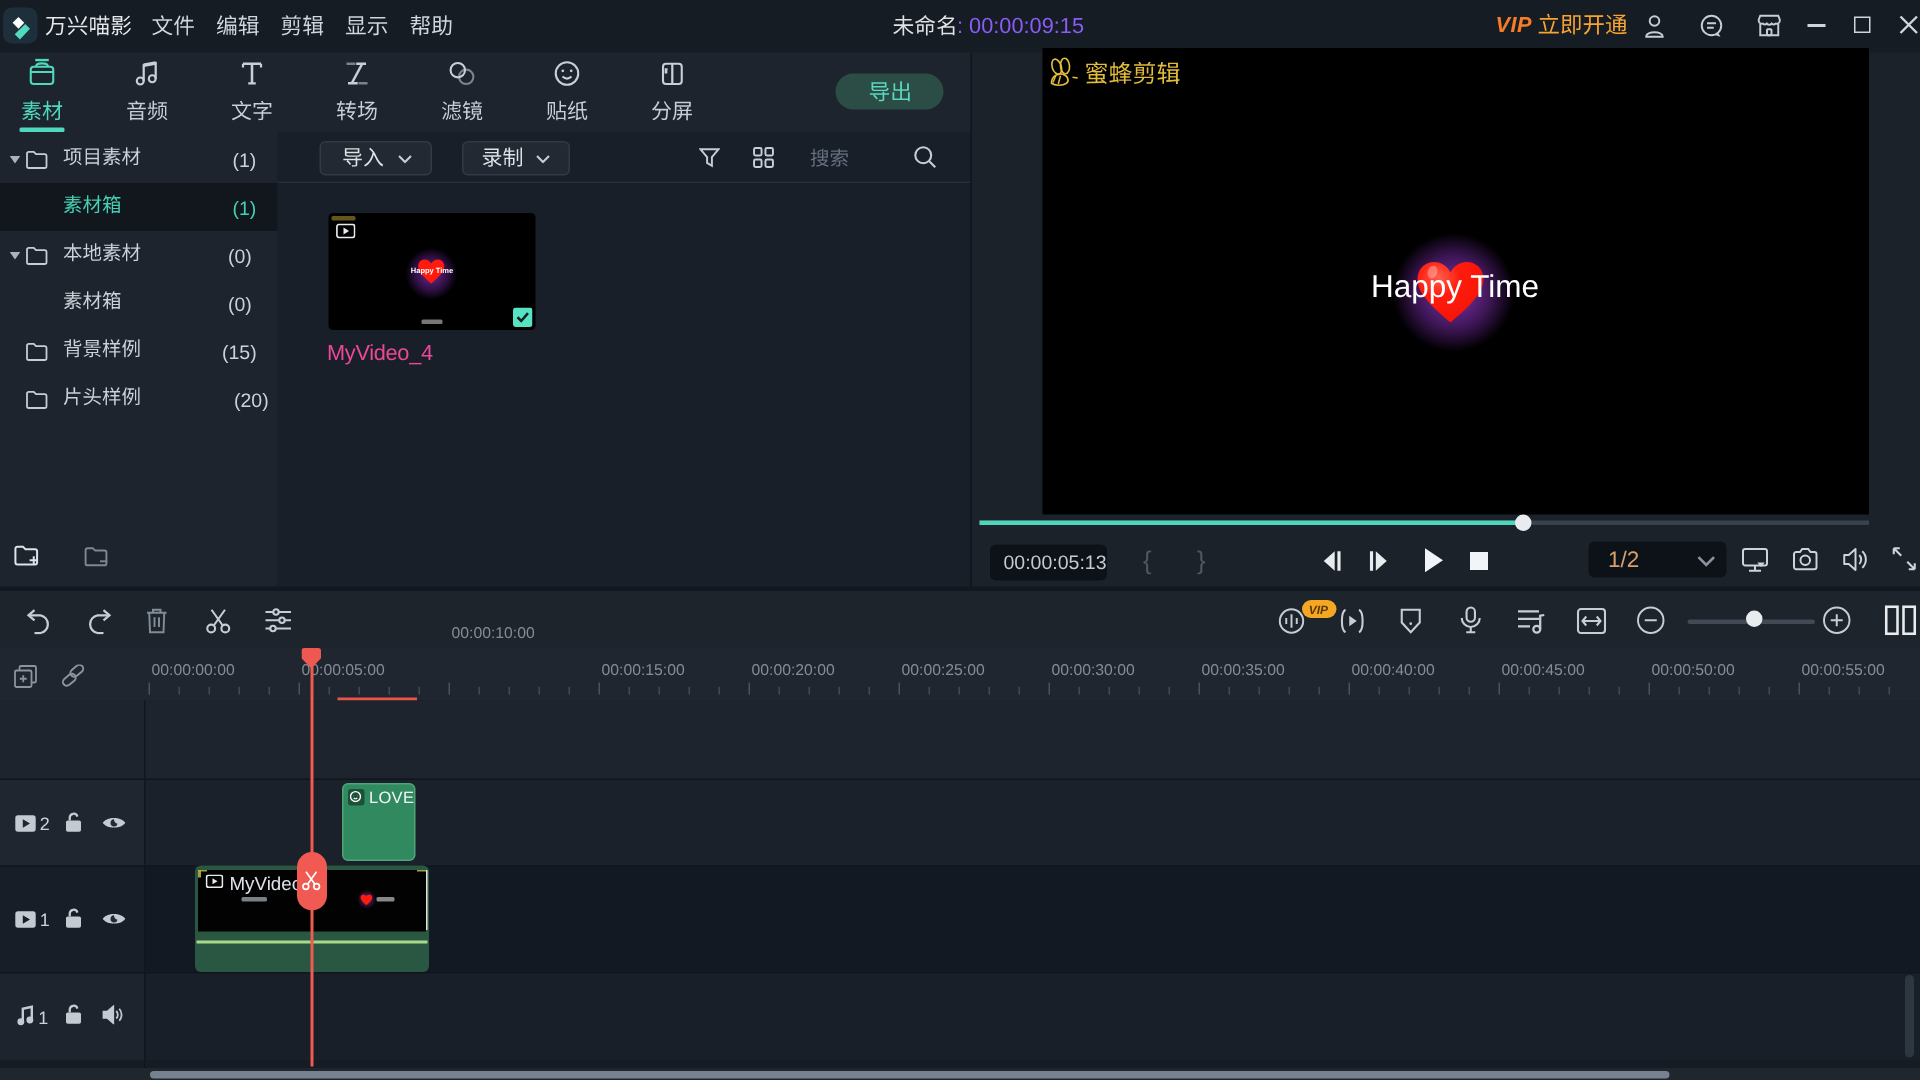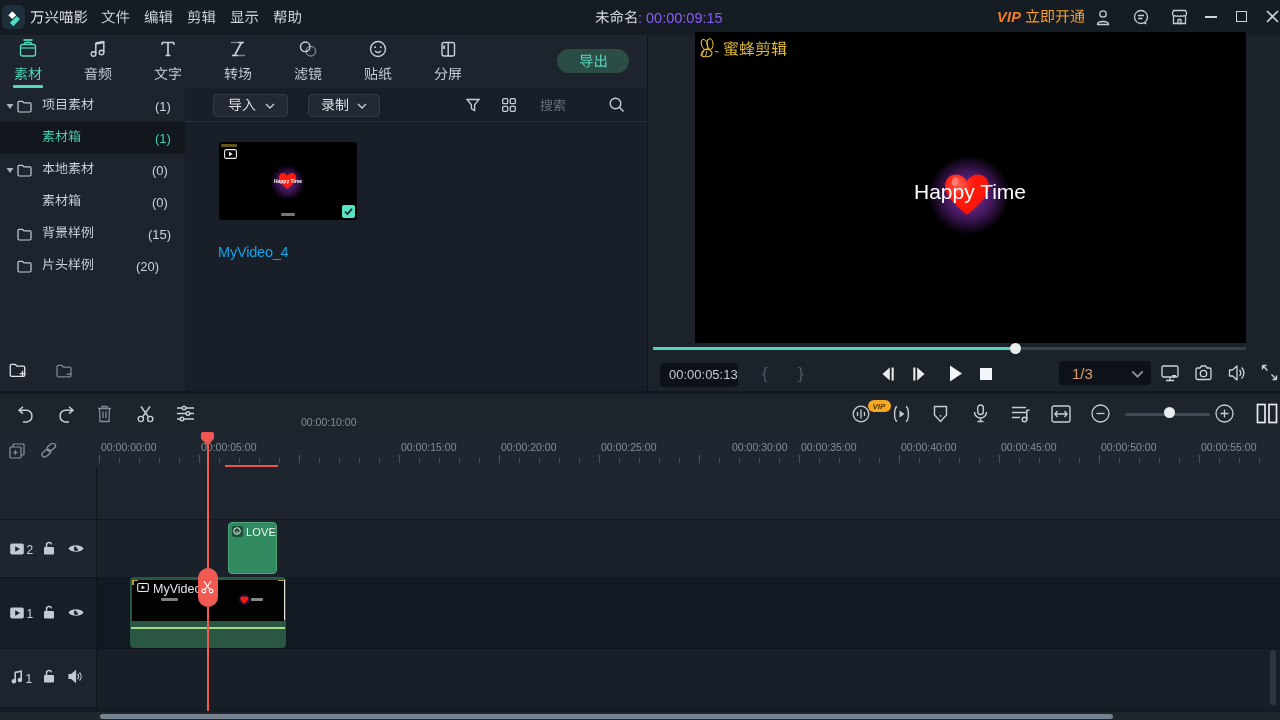--- a/index.html
+++ b/index.html
@@ -159,21 +159,21 @@
 <svg style="position:absolute;left:42px;top:226px;overflow:visible" width="52" height="14">
       <path fill="#ccd2d9" transform="translate(0,11.1)" d="M9.6 -4.9V-3.8H3.5V-4.9ZM2.6 -5.7V1H3.5V-1.2H9.6V-0.1C9.6 0.1 9.5 0.2 9.3 0.2C9.1 0.2 8.3 0.2 7.5 0.2C7.7 0.4 7.8 0.8 7.9 1.1C8.9 1.1 9.6 1 10 0.9C10.4 0.8 10.5 0.5 10.5 -0V-5.7ZM3.5 -3.1H9.6V-1.9H3.5ZM4.3 -10.9V-9.8H1V-9H4.3V-7.8C2.9 -7.6 1.6 -7.4 0.7 -7.3L0.9 -6.4L4.3 -7.1V-6.1H5.3V-10.9ZM7.1 -10.9V-7.5C7.1 -6.5 7.5 -6.2 8.7 -6.2C9 -6.2 10.6 -6.2 10.9 -6.2C11.9 -6.2 12.2 -6.6 12.3 -7.8C12 -7.9 11.6 -8 11.4 -8.2C11.4 -7.2 11.3 -7.1 10.8 -7.1C10.5 -7.1 9.1 -7.1 8.8 -7.1C8.2 -7.1 8.1 -7.1 8.1 -7.5V-8.5C9.4 -8.8 10.8 -9.2 11.8 -9.6L11.1 -10.3C10.4 -10 9.2 -9.6 8.1 -9.3V-10.9Z M16.1 -8.3H22.8V-7.5H16.1ZM16.1 -9.8H22.8V-9H16.1ZM16.4 -3.8H22.6V-2.5H16.4ZM21.1 -0.9C22.3 -0.4 23.8 0.3 24.5 0.9L25.2 0.2C24.4 -0.3 22.9 -1 21.7 -1.4ZM16.8 -1.5C16 -0.9 14.7 -0.3 13.6 0.1C13.8 0.3 14.1 0.6 14.3 0.8C15.4 0.4 16.8 -0.4 17.7 -1.1ZM18.6 -6.6C18.8 -6.4 18.9 -6.2 19 -6H13.7V-5.2H25.2V-6H20.1C19.9 -6.3 19.7 -6.6 19.5 -6.8H23.8V-10.5H15.2V-6.8H19.3ZM15.5 -4.5V-1.8H19V0.1C19 0.2 19 0.3 18.8 0.3C18.6 0.3 18 0.3 17.3 0.3C17.4 0.5 17.6 0.8 17.6 1C18.5 1 19.1 1 19.5 0.9C19.9 0.8 20 0.6 20 0.1V-1.8H23.5V-4.5Z M31.7 -10.5C32.2 -9.9 32.6 -9 32.8 -8.4L33.7 -8.8C33.5 -9.4 33 -10.2 32.6 -10.9ZM36.7 -11C36.4 -10.2 35.9 -9.2 35.5 -8.4H31.2V-7.5H34.1V-5.7H31.6V-4.8H34.1V-3H30.7V-2.1H34.1V1H35.1V-2.1H38.3V-3H35.1V-4.8H37.6V-5.7H35.1V-7.5H38.1V-8.4H36.5C36.9 -9.1 37.3 -9.9 37.7 -10.6ZM28.4 -10.9V-8.4H26.7V-7.5H28.4C28 -5.7 27.2 -3.7 26.4 -2.6C26.6 -2.3 26.8 -1.9 26.9 -1.6C27.5 -2.4 28 -3.7 28.4 -5V1H29.3V-5.7C29.7 -5.1 30.1 -4.3 30.2 -3.9L30.8 -4.6C30.6 -5 29.7 -6.5 29.3 -6.9V-7.5H30.7V-8.4H29.3V-10.9Z M48 -9.4V-2.1H48.8V-9.4ZM50.1 -10.9V-0.3C50.1 -0.1 50 -0 49.8 0C49.6 0 48.9 0 48.1 -0C48.3 0.3 48.4 0.7 48.5 0.9C49.4 0.9 50.1 0.9 50.5 0.8C50.9 0.6 51 0.3 51 -0.3V-10.9ZM43.7 -3.8C44.1 -3.4 44.7 -3 45 -2.6C44.4 -1.3 43.6 -0.3 42.7 0.3C42.9 0.5 43.2 0.8 43.3 1.1C45.3 -0.3 46.7 -3.1 47.1 -7.2L46.6 -7.3L46.4 -7.3H44.7C44.9 -8 45.1 -8.6 45.2 -9.3H47.4V-10.2H42.9V-9.3H44.2C43.8 -7.2 43.2 -5.3 42.2 -4C42.5 -3.8 42.8 -3.5 43 -3.4C43.6 -4.2 44.1 -5.2 44.4 -6.4H46.1C46 -5.3 45.7 -4.4 45.4 -3.5C45 -3.8 44.6 -4.2 44.2 -4.4ZM41.8 -10.9C41.2 -9 40.4 -7.1 39.4 -5.9C39.6 -5.6 39.8 -5.1 39.9 -4.9C40.2 -5.3 40.6 -5.8 40.8 -6.3V1H41.8V-8.1C42.1 -9 42.4 -9.8 42.6 -10.7Z"></path>
     </svg>
 <div class="ab" style="left:148px;top:227px;font-size:13px;color:#ccd2d9">(15)</div>
 <svg class="ab" style="left:17px;top:260px" width="15" height="13" viewBox="0 0 15 13" fill="none" stroke="#c6cdd5" stroke-width="1.2">
       <path d="M1 2.5 A1.2 1.2 0 0 1 2.2 1.3 H5.5 L7 2.8 H12.8 A1.2 1.2 0 0 1 14 4 V10.8 A1.2 1.2 0 0 1 12.8 12 H2.2 A1.2 1.2 0 0 1 1 10.8 Z"></path>
     </svg>
 <svg style="position:absolute;left:42px;top:258px;overflow:visible" width="52" height="14">
       <path fill="#ccd2d9" transform="translate(0,11.1)" d="M2.3 -10.6V-6.3C2.3 -4 2.2 -1.5 0.5 0.3C0.7 0.5 1.1 0.8 1.3 1.1C2.5 -0.2 3 -1.8 3.2 -3.5H8.7V1H9.7V-4.5H3.3C3.3 -5.1 3.4 -5.7 3.4 -6.3V-6.6H11.7V-7.6H8.1V-10.9H7V-7.6H3.4V-10.6Z M20 -2.1C21.7 -1.3 23.6 -0.1 24.6 0.9L25.3 0.1C24.2 -0.8 22.3 -2 20.5 -2.8ZM15.5 -9.6C16.5 -9.2 17.8 -8.6 18.5 -8L19 -8.8C18.4 -9.3 17.1 -10 16 -10.3ZM14.3 -7.3C15.4 -6.9 16.7 -6.1 17.3 -5.6L17.9 -6.4C17.3 -6.9 16 -7.6 14.9 -8ZM13.7 -5V-4H19.3C18.6 -2.1 17.1 -0.6 13.7 0.2C13.9 0.4 14.2 0.8 14.3 1C18 0.1 19.6 -1.7 20.3 -4H25.3V-5H20.5C20.9 -6.6 20.9 -8.6 20.9 -10.8H19.9C19.9 -8.5 19.9 -6.6 19.5 -5Z M31.7 -10.5C32.2 -9.9 32.6 -9 32.8 -8.4L33.7 -8.8C33.5 -9.4 33 -10.2 32.6 -10.9ZM36.7 -11C36.4 -10.2 35.9 -9.2 35.5 -8.4H31.2V-7.5H34.1V-5.7H31.6V-4.8H34.1V-3H30.7V-2.1H34.1V1H35.1V-2.1H38.3V-3H35.1V-4.8H37.6V-5.7H35.1V-7.5H38.1V-8.4H36.5C36.9 -9.1 37.3 -9.9 37.7 -10.6ZM28.4 -10.9V-8.4H26.7V-7.5H28.4C28 -5.7 27.2 -3.7 26.4 -2.6C26.6 -2.3 26.8 -1.9 26.9 -1.6C27.5 -2.4 28 -3.7 28.4 -5V1H29.3V-5.7C29.7 -5.1 30.1 -4.3 30.2 -3.9L30.8 -4.6C30.6 -5 29.7 -6.5 29.3 -6.9V-7.5H30.7V-8.4H29.3V-10.9Z M48 -9.4V-2.1H48.8V-9.4ZM50.1 -10.9V-0.3C50.1 -0.1 50 -0 49.8 0C49.6 0 48.9 0 48.1 -0C48.3 0.3 48.4 0.7 48.5 0.9C49.4 0.9 50.1 0.9 50.5 0.8C50.9 0.6 51 0.3 51 -0.3V-10.9ZM43.7 -3.8C44.1 -3.4 44.7 -3 45 -2.6C44.4 -1.3 43.6 -0.3 42.7 0.3C42.9 0.5 43.2 0.8 43.3 1.1C45.3 -0.3 46.7 -3.1 47.1 -7.2L46.6 -7.3L46.4 -7.3H44.7C44.9 -8 45.1 -8.6 45.2 -9.3H47.4V-10.2H42.9V-9.3H44.2C43.8 -7.2 43.2 -5.3 42.2 -4C42.5 -3.8 42.8 -3.5 43 -3.4C43.6 -4.2 44.1 -5.2 44.4 -6.4H46.1C46 -5.3 45.7 -4.4 45.4 -3.5C45 -3.8 44.6 -4.2 44.2 -4.4ZM41.8 -10.9C41.2 -9 40.4 -7.1 39.4 -5.9C39.6 -5.6 39.8 -5.1 39.9 -4.9C40.2 -5.3 40.6 -5.8 40.8 -6.3V1H41.8V-8.1C42.1 -9 42.4 -9.8 42.6 -10.7Z"></path>
     </svg>
-<div class="ab" style="left:136px;top:259px;font-size:13px;color:#ccd2d9">(20)</div>
+<div class="ab" style="left:156px;top:259px;font-size:13px;color:#ccd2d9">(20)</div>
 <svg class="ab" style="left:9px;top:363px" width="17" height="15" viewBox="0 0 15 13.5" fill="none" stroke="#dfe3e8" stroke-width="1.2">
       <path d="M1 2.5 A1.2 1.2 0 0 1 2.2 1.3 H5.5 L7 2.8 H12.8 A1.2 1.2 0 0 1 14 4 V10.8 A1.2 1.2 0 0 1 12.8 12 H2.2 A1.2 1.2 0 0 1 1 10.8 Z"></path>
       <path d="M9.5 9.5 H14.5 M12 7 V12" stroke="#dfe3e8"></path>
     </svg>
 <svg class="ab" style="left:56px;top:364px" width="16" height="14" viewBox="0 0 15 13" fill="none" stroke="#7e8894" stroke-width="1.2">
       <path d="M1 2.5 A1.2 1.2 0 0 1 2.2 1.3 H5.5 L7 2.8 H12.8 A1.2 1.2 0 0 1 14 4 V10.8 A1.2 1.2 0 0 1 12.8 12 H2.2 A1.2 1.2 0 0 1 1 10.8 Z"></path>
       <path d="M10 9.5 H14.5" stroke="#7e8894"></path>
     </svg>
 <svg class="ab" style="left:185px;top:229px" width="7" height="20" viewBox="0 0 7 20">
       <polygon points="6,4 6,16 1,10" fill="#56606c"></polygon>
@@ -219,21 +219,21 @@
 <div class="ab" style="left:270px;top:165px;width:35px;height:35px;background:radial-gradient(ellipse at center,rgba(145,58,195,0.75) 0%,rgba(115,38,165,0.4) 45%,rgba(80,20,120,0) 70%)"></div>
 <svg class="ab" style="left:277.5px;top:172px" width="19" height="18" viewBox="0 0 24 22">
       <path d="M12 21 C5 15 1 11 1 6.5 C1 3 3.6 0.8 6.5 0.8 C9 0.8 11 2.3 12 4.3 C13 2.3 15 0.8 17.5 0.8 C20.4 0.8 23 3 23 6.5 C23 11 19 15 12 21 Z" fill="#ff1a0d"></path>
     </svg>
 <div class="ab" style="left:272px;top:178px;width:32px;font-size:5px;color:#fff;text-align:center;font-weight:bold">Happy Time</div>
 <div class="ab" style="left:281px;top:213px;width:14px;height:3px;background:#777;border-radius:1px"></div>
 <svg class="ab" style="left:342px;top:205px" width="13" height="13" viewBox="0 0 13 13">
 <rect x="0" y="0" width="13" height="13" rx="2" fill="#57e2c3"></rect>
 <path d="M3 6.5 L5.5 9 L10 3.8" stroke="#10241f" stroke-width="1.7" fill="none"></path>
     </svg>
-<div class="ab" style="left:218px;top:244px;font-size:14.5px;color:#0ea5e9;letter-spacing:-0.2px">MyVideo_4</div>
+<div class="ab" style="left:218px;top:228px;font-size:14.5px;color:#ec4899;letter-spacing:-0.2px">MyVideo_4</div>
 <div class="ab" style="left:648px;top:35px;width:632px;height:359px;background:#1b222a"></div>
 <div class="ab" style="left:647px;top:35px;width:1px;height:359px;background:#10151b"></div>
 <div class="ab" style="left:695px;top:32px;width:551px;height:311px;background:#000"></div>
 <svg class="ab" style="left:697px;top:38px" width="24" height="20" viewBox="0 0 24 20" fill="none" stroke="#e3bd3a" stroke-width="1.1">
 <ellipse cx="7.5" cy="6.5" rx="3" ry="5.2" transform="rotate(-18 7.5 6.5)"></ellipse>
 <ellipse cx="13" cy="6" rx="3" ry="5.2" transform="rotate(-5 13 6)"></ellipse>
 <path d="M4 17.5 C4 13 8 10.5 11.5 11.5 C15 12.5 16 16 14 17.5 C11 19.5 6 19 4 17.5 Z"></path>
 <path d="M7 12 L5 17 M10 12.5 L8.5 18 M18 13.5 L21.5 14" stroke-width="1"></path>
     </svg>
 <svg style="position:absolute;left:723px;top:41px;overflow:visible" width="64" height="17">
@@ -265,21 +265,21 @@
     </svg>
 <svg class="ab" style="left:912px;top:365px" width="16" height="18" viewBox="0 0 16 18">
 <polygon points="5.2,2.5 12.5,9 5.2,15.5" fill="#e8ecef"></polygon>
       <rect x="1.3" y="2.5" width="2.1" height="13" fill="#e8ecef"></rect>
     </svg>
 <svg class="ab" style="left:948px;top:364px" width="15" height="19" viewBox="0 0 15 19">
 <polygon points="2,1.5 14,9.5 2,17.5" fill="#f2f5f7"></polygon>
     </svg>
 <div class="ab" style="left:980px;top:368px;width:12px;height:12px;background:#f2f5f7"></div>
 <div class="ab" style="left:1059px;top:361px;width:92px;height:24px;background:#0d1218;border-radius:4px"></div>
-<div class="ab" style="left:1072px;top:364.5px;font-size:15px;color:#d8a06c">1/3</div>
+<div class="ab" style="left:1072px;top:364.5px;font-size:15px;color:#d8a06c">1/2</div>
 <svg class="ab" style="left:1131px;top:370px" width="13" height="8" viewBox="0 0 10 6" fill="none" stroke="#8a939e" stroke-width="1.4">
       <path d="M1 1 L5 5 L9 1"></path>
     </svg>
 <svg class="ab" style="left:1161px;top:364px" width="18" height="18" viewBox="0 0 18 18" fill="none" stroke="#ced4da" stroke-width="1.3">
 <rect x="1" y="2" width="16" height="11" rx="1.5"></rect>
       <path d="M9 13 V16 M5 16.5 H13"></path>
 <polygon points="10.5,11 15.5,11 13,14" fill="#ced4da" stroke="none"></polygon>
     </svg>
 <svg class="ab" style="left:1195px;top:365px" width="17" height="16" viewBox="0 0 17 16" fill="none" stroke="#ced4da" stroke-width="1.3">
 <path d="M1 4.5 A1.5 1.5 0 0 1 2.5 3 H5 L6.5 1 H10.5 L12 3 H14.5 A1.5 1.5 0 0 1 16 4.5 V13 A1.5 1.5 0 0 1 14.5 14.5 H2.5 A1.5 1.5 0 0 1 1 13 Z"></path>
@@ -434,21 +434,21 @@
       <rect x="1219" y="458" width="1" height="5" fill="#434b55"></rect>
       <rect x="1239" y="458" width="1" height="5" fill="#434b55"></rect>
       <rect x="1259" y="458" width="1" height="5" fill="#434b55"></rect>
     </svg>
 <div class="ab" style="left:101px;top:441px;font-size:10.5px;color:#848d97">00:00:00:00</div>
     <div class="ab" style="left:201px;top:441px;font-size:10.5px;color:#848d97">00:00:05:00</div>
     <div class="ab" style="left:301px;top:416px;font-size:10.5px;color:#848d97">00:00:10:00</div>
     <div class="ab" style="left:401px;top:441px;font-size:10.5px;color:#848d97">00:00:15:00</div>
     <div class="ab" style="left:501px;top:441px;font-size:10.5px;color:#848d97">00:00:20:00</div>
     <div class="ab" style="left:601px;top:441px;font-size:10.5px;color:#848d97">00:00:25:00</div>
-    <div class="ab" style="left:732px;top:441px;font-size:10.5px;color:#848d97">00:00:30:00</div>
+    <div class="ab" style="left:701px;top:441px;font-size:10.5px;color:#848d97">00:00:30:00</div>
     <div class="ab" style="left:801px;top:441px;font-size:10.5px;color:#848d97">00:00:35:00</div>
     <div class="ab" style="left:901px;top:441px;font-size:10.5px;color:#848d97">00:00:40:00</div>
     <div class="ab" style="left:1001px;top:441px;font-size:10.5px;color:#848d97">00:00:45:00</div>
     <div class="ab" style="left:1101px;top:441px;font-size:10.5px;color:#848d97">00:00:50:00</div>
     <div class="ab" style="left:1201px;top:441px;font-size:10.5px;color:#848d97">00:00:55:00</div>
 <div class="ab" style="left:225px;top:464.5px;width:53px;height:2.5px;background:#e8554b"></div>
 <div class="ab" style="left:0;top:467px;width:1280px;height:52px;background:#1e242d"></div>
 <div class="ab" style="left:0;top:519px;width:1280px;height:58px;background:#1b212b"></div>
 <div class="ab" style="left:0;top:577px;width:1280px;height:71px;background:#131922"></div>
 <div class="ab" style="left:0;top:648px;width:1280px;height:59px;background:#191f28"></div>

